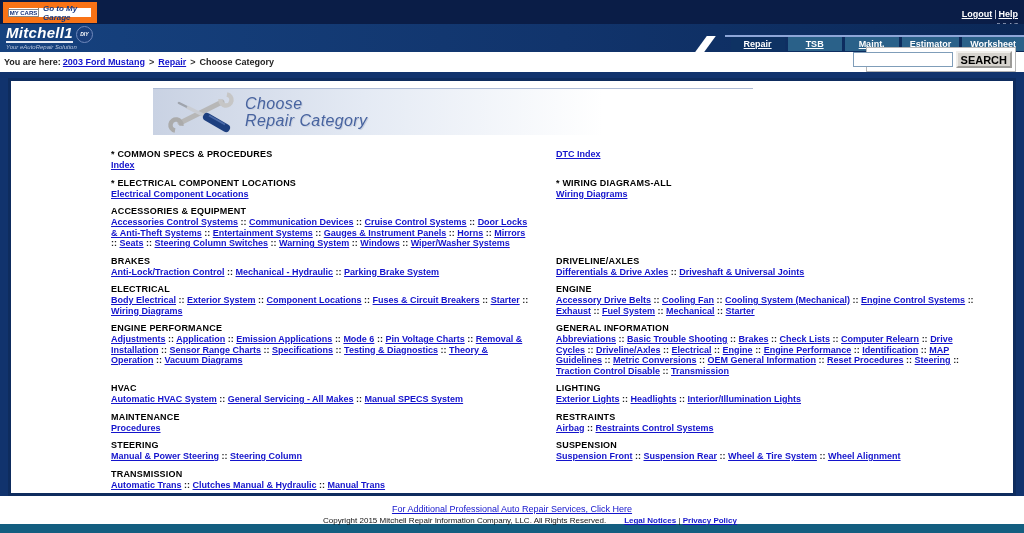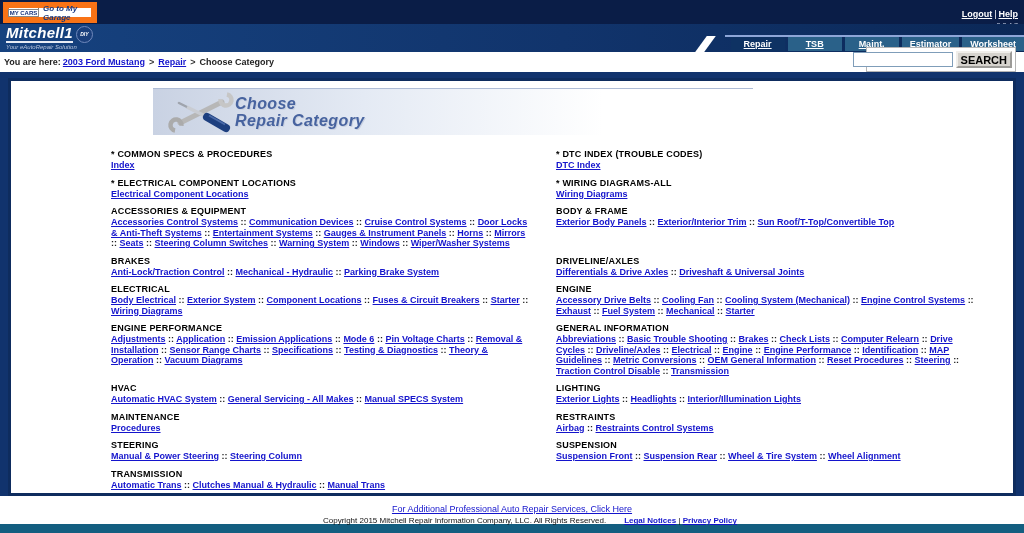--- a/index.html
+++ b/index.html
@@ -40,21 +40,21 @@
   .searchwrap { position:absolute; right:8px; top:-5px; width:150px; height:25px; background:#fff; border:1px solid #b5b5b5; display:flex; align-items:center; justify-content:flex-end; gap:3px; padding:0 3px; z-index:5; }
   .searchwrap input { width:100px; height:15px; border:1px solid #7f9db9; font-size:9px; padding:0 2px; font-family:"Liberation Sans", sans-serif; }
   .search-btn { height:17px; font-size:11px; font-weight:bold; font-family:"Liberation Sans", sans-serif; background:#d6d3ce; border:2px outset #f0eeea; padding:0 3px; cursor:pointer; }
 
   
   .main { padding:6px 8px 0 8px; }
   .panel { background:#fff; border:3px solid #0e2c5e; height:418px; overflow:hidden; }
   .header-band { margin:7px 0 0 142px; width:600px; height:47px; border-top:1px solid #aebcd6;
                  background:linear-gradient(90deg,#c9d2e3 0%, #e4eaf4 35%, #ffffff 75%); display:flex; align-items:center; }
   .tools { margin-left:14px; flex:0 0 auto; }
-  .page-title { color:#47639f; font-size:16px; line-height:17px; font-weight:bold; font-style:italic; letter-spacing:0.4px; text-shadow:1px 1px 0 #c9d1e1; }
+  .page-title { margin-left:10px; color:#47639f; font-size:16px; line-height:17px; font-weight:normal; font-style:italic; letter-spacing:0.4px; text-shadow:1px 1px 0 #c9d1e1; }
 
   
   .sections { padding:14px 14px 0 100px; }
   .row { display:grid; grid-template-columns:445px 1fr; margin-bottom:7px; }
   .cell { padding-right:25px; }
   .sec-title { font-size:9px; font-weight:bold; color:#000; letter-spacing:0.2px; line-height:11px; }
   .links { font-size:9px; line-height:10.5px; }
   .links a { color:#1414cc; font-weight:bold; text-decoration:underline; }
   .sep { color:#222; font-weight:bold; }
 
@@ -134,42 +134,37 @@
       </div>
     </div>
 
     <div class="sections" id="rows">
         <div class="row">
           <div class="cell">
             <div class="sec-title">* COMMON SPECS &amp; PROCEDURES</div>
             <div class="links"><a>Index</a></div>
           </div>
           <div class="cell">
-            <div class="sec-title">* DTC INDEX (TROUBLE CODES)</div>
             <div class="links"><a>DTC Index</a></div>
           </div>
         </div>
         <div class="row">
           <div class="cell">
             <div class="sec-title">* ELECTRICAL COMPONENT LOCATIONS</div>
             <div class="links"><a>Electrical Component Locations</a></div>
           </div>
           <div class="cell">
             <div class="sec-title">* WIRING DIAGRAMS-ALL</div>
             <div class="links"><a>Wiring Diagrams</a></div>
           </div>
         </div>
         <div class="row">
           <div class="cell">
             <div class="sec-title">ACCESSORIES &amp; EQUIPMENT</div>
             <div class="links"><a>Accessories Control Systems</a><span class="sep"> :: </span><a>Communication Devices</a><span class="sep"> :: </span><a>Cruise Control Systems</a><span class="sep"> :: </span><a>Door Locks &amp; Anti-Theft Systems</a><span class="sep"> :: </span><a>Entertainment Systems</a><span class="sep"> :: </span><a>Gauges &amp; Instrument Panels</a><span class="sep"> :: </span><a>Horns</a><span class="sep"> :: </span><a>Mirrors</a><span class="sep"> :: </span><a>Seats</a><span class="sep"> :: </span><a>Steering Column Switches</a><span class="sep"> :: </span><a>Warning System</a><span class="sep"> :: </span><a>Windows</a><span class="sep"> :: </span><a>Wiper/Washer Systems</a></div>
-          </div>
-          <div class="cell">
-            <div class="sec-title">BODY &amp; FRAME</div>
-            <div class="links"><a>Exterior Body Panels</a><span class="sep"> :: </span><a>Exterior/Interior Trim</a><span class="sep"> :: </span><a>Sun Roof/T-Top/Convertible Top</a></div>
           </div>
         </div>
         <div class="row">
           <div class="cell">
             <div class="sec-title">BRAKES</div>
             <div class="links"><a>Anti-Lock/Traction Control</a><span class="sep"> :: </span><a>Mechanical - Hydraulic</a><span class="sep"> :: </span><a>Parking Brake System</a></div>
           </div>
           <div class="cell">
             <div class="sec-title">DRIVELINE/AXLES</div>
             <div class="links"><a>Differentials &amp; Drive Axles</a><span class="sep"> :: </span><a>Driveshaft &amp; Universal Joints</a></div>

